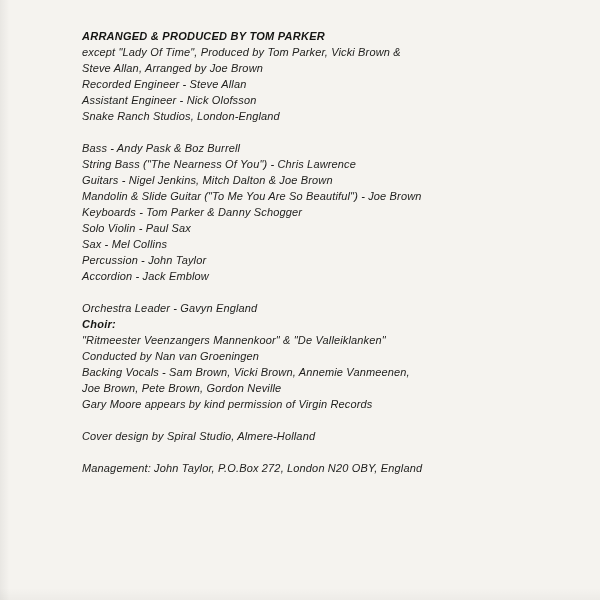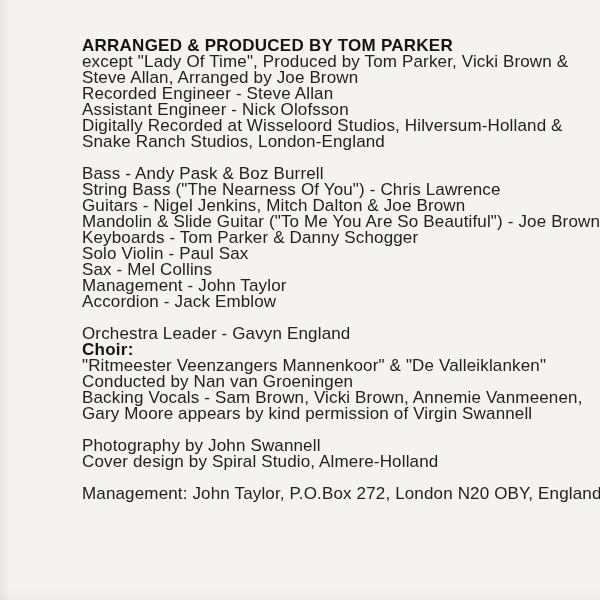--- a/index.html
+++ b/index.html
@@ -16,25 +16,26 @@
       linear-gradient(90deg, rgba(0,0,0,0.05) 0%, rgba(0,0,0,0) 1.6%),
       linear-gradient(0deg, rgba(0,0,0,0.03) 0%, rgba(0,0,0,0) 2%),
       #f5f3ef;
   }
   .page {
     width: 600px;
     height: 600px;
     box-sizing: border-box;
   }
   .credits {
-    padding: 38px 30px 0 82px;
-    font-size: 17px;
+    padding: 28px 30px 0 82px;
+    font-size: 11px;
     line-height: 16px;
     letter-spacing: 0.15px;
     color: #222220;
+    font-style: italic;
   }
   .section {
     margin: 0 0 16px 0;
   }
   .line {
     white-space: nowrap;
   }
   .line.bold {
     font-weight: bold;
     color: #151513;
@@ -45,43 +46,42 @@
 <body style="color: rgb(34, 34, 32);">
 
 <div class="page">
   <div class="credits" id="credits-root">
       <div class="section">
         <div class="line bold">ARRANGED &amp; PRODUCED BY TOM PARKER</div>
         <div class="line">except "Lady Of Time", Produced by Tom Parker, Vicki Brown &amp;</div>
         <div class="line">Steve Allan, Arranged by Joe Brown</div>
         <div class="line">Recorded Engineer - Steve Allan</div>
         <div class="line">Assistant Engineer - Nick Olofsson</div>
-        <div class="line">Digitally Recorded at Wisseloord Studios, Hilversum-Holland &amp;</div>
         <div class="line">Snake Ranch Studios, London-England</div>
       </div>
       <div class="section">
         <div class="line">Bass - Andy Pask &amp; Boz Burrell</div>
         <div class="line">String Bass ("The Nearness Of You") - Chris Lawrence</div>
         <div class="line">Guitars - Nigel Jenkins, Mitch Dalton &amp; Joe Brown</div>
         <div class="line">Mandolin &amp; Slide Guitar ("To Me You Are So Beautiful") - Joe Brown</div>
         <div class="line">Keyboards - Tom Parker &amp; Danny Schogger</div>
         <div class="line">Solo Violin - Paul Sax</div>
         <div class="line">Sax - Mel Collins</div>
-        <div class="line">Management - John Taylor</div>
+        <div class="line">Percussion - John Taylor</div>
         <div class="line">Accordion - Jack Emblow</div>
       </div>
       <div class="section">
         <div class="line">Orchestra Leader - Gavyn England</div>
         <div class="line bold">Choir:</div>
         <div class="line">"Ritmeester Veenzangers Mannenkoor" &amp; "De Valleiklanken"</div>
         <div class="line">Conducted by Nan van Groeningen</div>
         <div class="line">Backing Vocals - Sam Brown, Vicki Brown, Annemie Vanmeenen,</div>
-        <div class="line">Gary Moore appears by kind permission of Virgin Swannell</div>
+        <div class="line">Joe Brown, Pete Brown, Gordon Neville</div>
+        <div class="line">Gary Moore appears by kind permission of Virgin Records</div>
       </div>
       <div class="section">
-        <div class="line">Photography by John Swannell</div>
         <div class="line">Cover design by Spiral Studio, Almere-Holland</div>
       </div>
       <div class="section">
         <div class="line">Management: John Taylor, P.O.Box 272, London N20 OBY, England</div>
       </div>
     </div>
 </div>
 
 </body></html>

